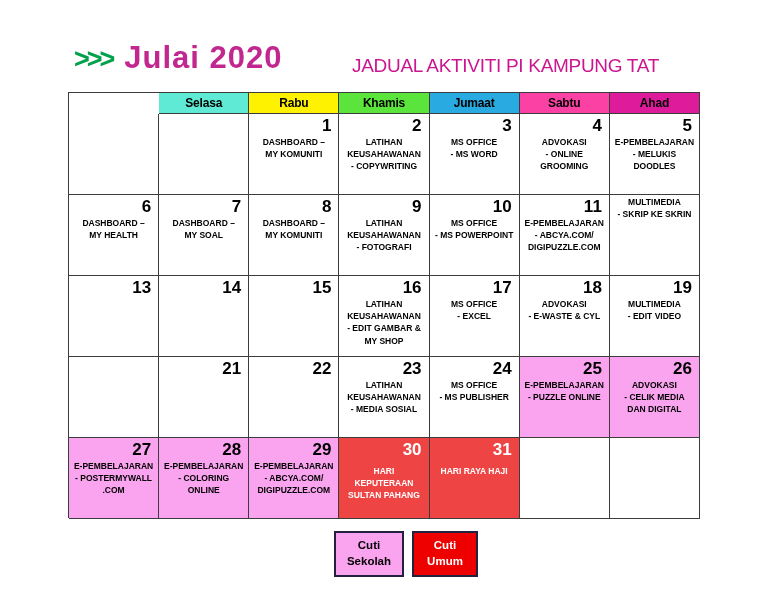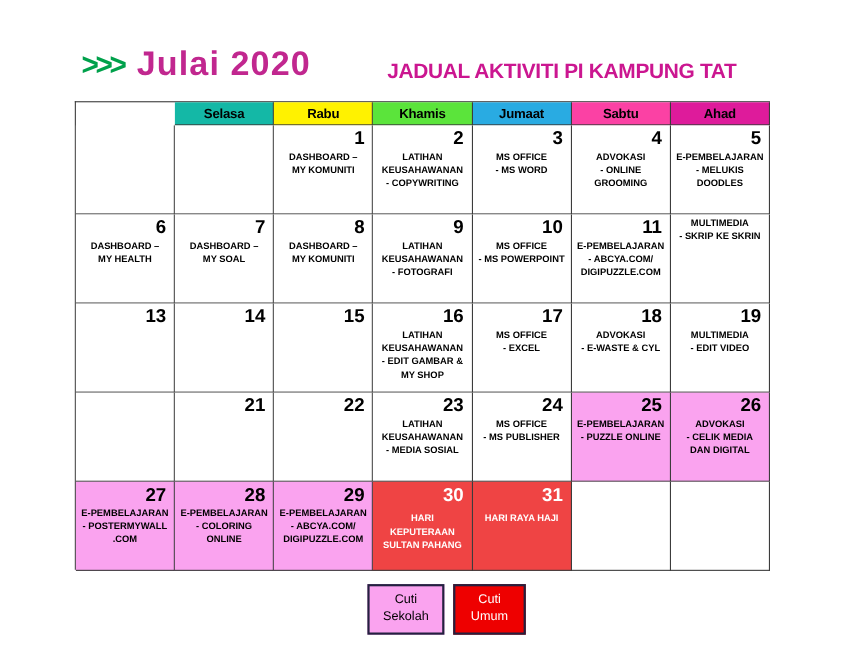--- a/index.html
+++ b/index.html
@@ -36,21 +36,21 @@
     font-weight:900;
     font-size:31px;
     letter-spacing:1px;
     text-align:center;
   }
   .subtitle{
     position:absolute;
     left:352px;
     top:55px;
     color:#CB1690;
-    font-weight:700;
+    font-weight:400;
     font-size:19px;
     letter-spacing:-0.3px;
     white-space:nowrap;
   }
   
   .calendar{
     position:absolute;
     left:68px;
     top:92px;
     width:632px;
@@ -108,21 +108,21 @@
   .cell.public-holiday .activity{ padding-top:6px; }
   
   .legend-box{
     position:absolute;
     top:531px;
     height:46px;
     display:flex;
     align-items:center;
     justify-content:center;
     text-align:center;
-    font-weight:normal;
+    font-weight:bold;
     font-size:11.5px;
     line-height:1.35;
     white-space:pre-line;
     border:2px solid #23213f;
     box-sizing:border-box;
   }
   .legend-school{
     left:334px;
     width:70px;
     background:#FAA3EF;
@@ -142,21 +142,21 @@
 
   <div class="title-block">
     <span class="chevrons">&gt;&gt;&gt;</span>
     <span class="month-title">Julai 2020</span>
   </div>
 
   <div class="subtitle">JADUAL AKTIVITI PI KAMPUNG TAT</div>
 
   <div class="calendar">
       <div class="day-header" style="background: rgb(238, 0, 0); margin-top: 41px;">Isnin</div>
-      <div class="day-header" style="background: #14b8a6;">Selasa</div>
+      <div class="day-header" style="background: #5eead4;">Selasa</div>
       <div class="day-header" style="background: rgb(255, 242, 0);">Rabu</div>
       <div class="day-header" style="background: rgb(91, 228, 59);">Khamis</div>
       <div class="day-header" style="background: rgb(41, 171, 226);">Jumaat</div>
       <div class="day-header" style="background: rgb(251, 65, 164);">Sabtu</div>
       <div class="day-header" style="background: rgb(222, 27, 155);">Ahad</div>
       <div class="cell">
         <span class="day-num"></span>
         <span class="activity"></span>
       </div>
       <div class="cell">

